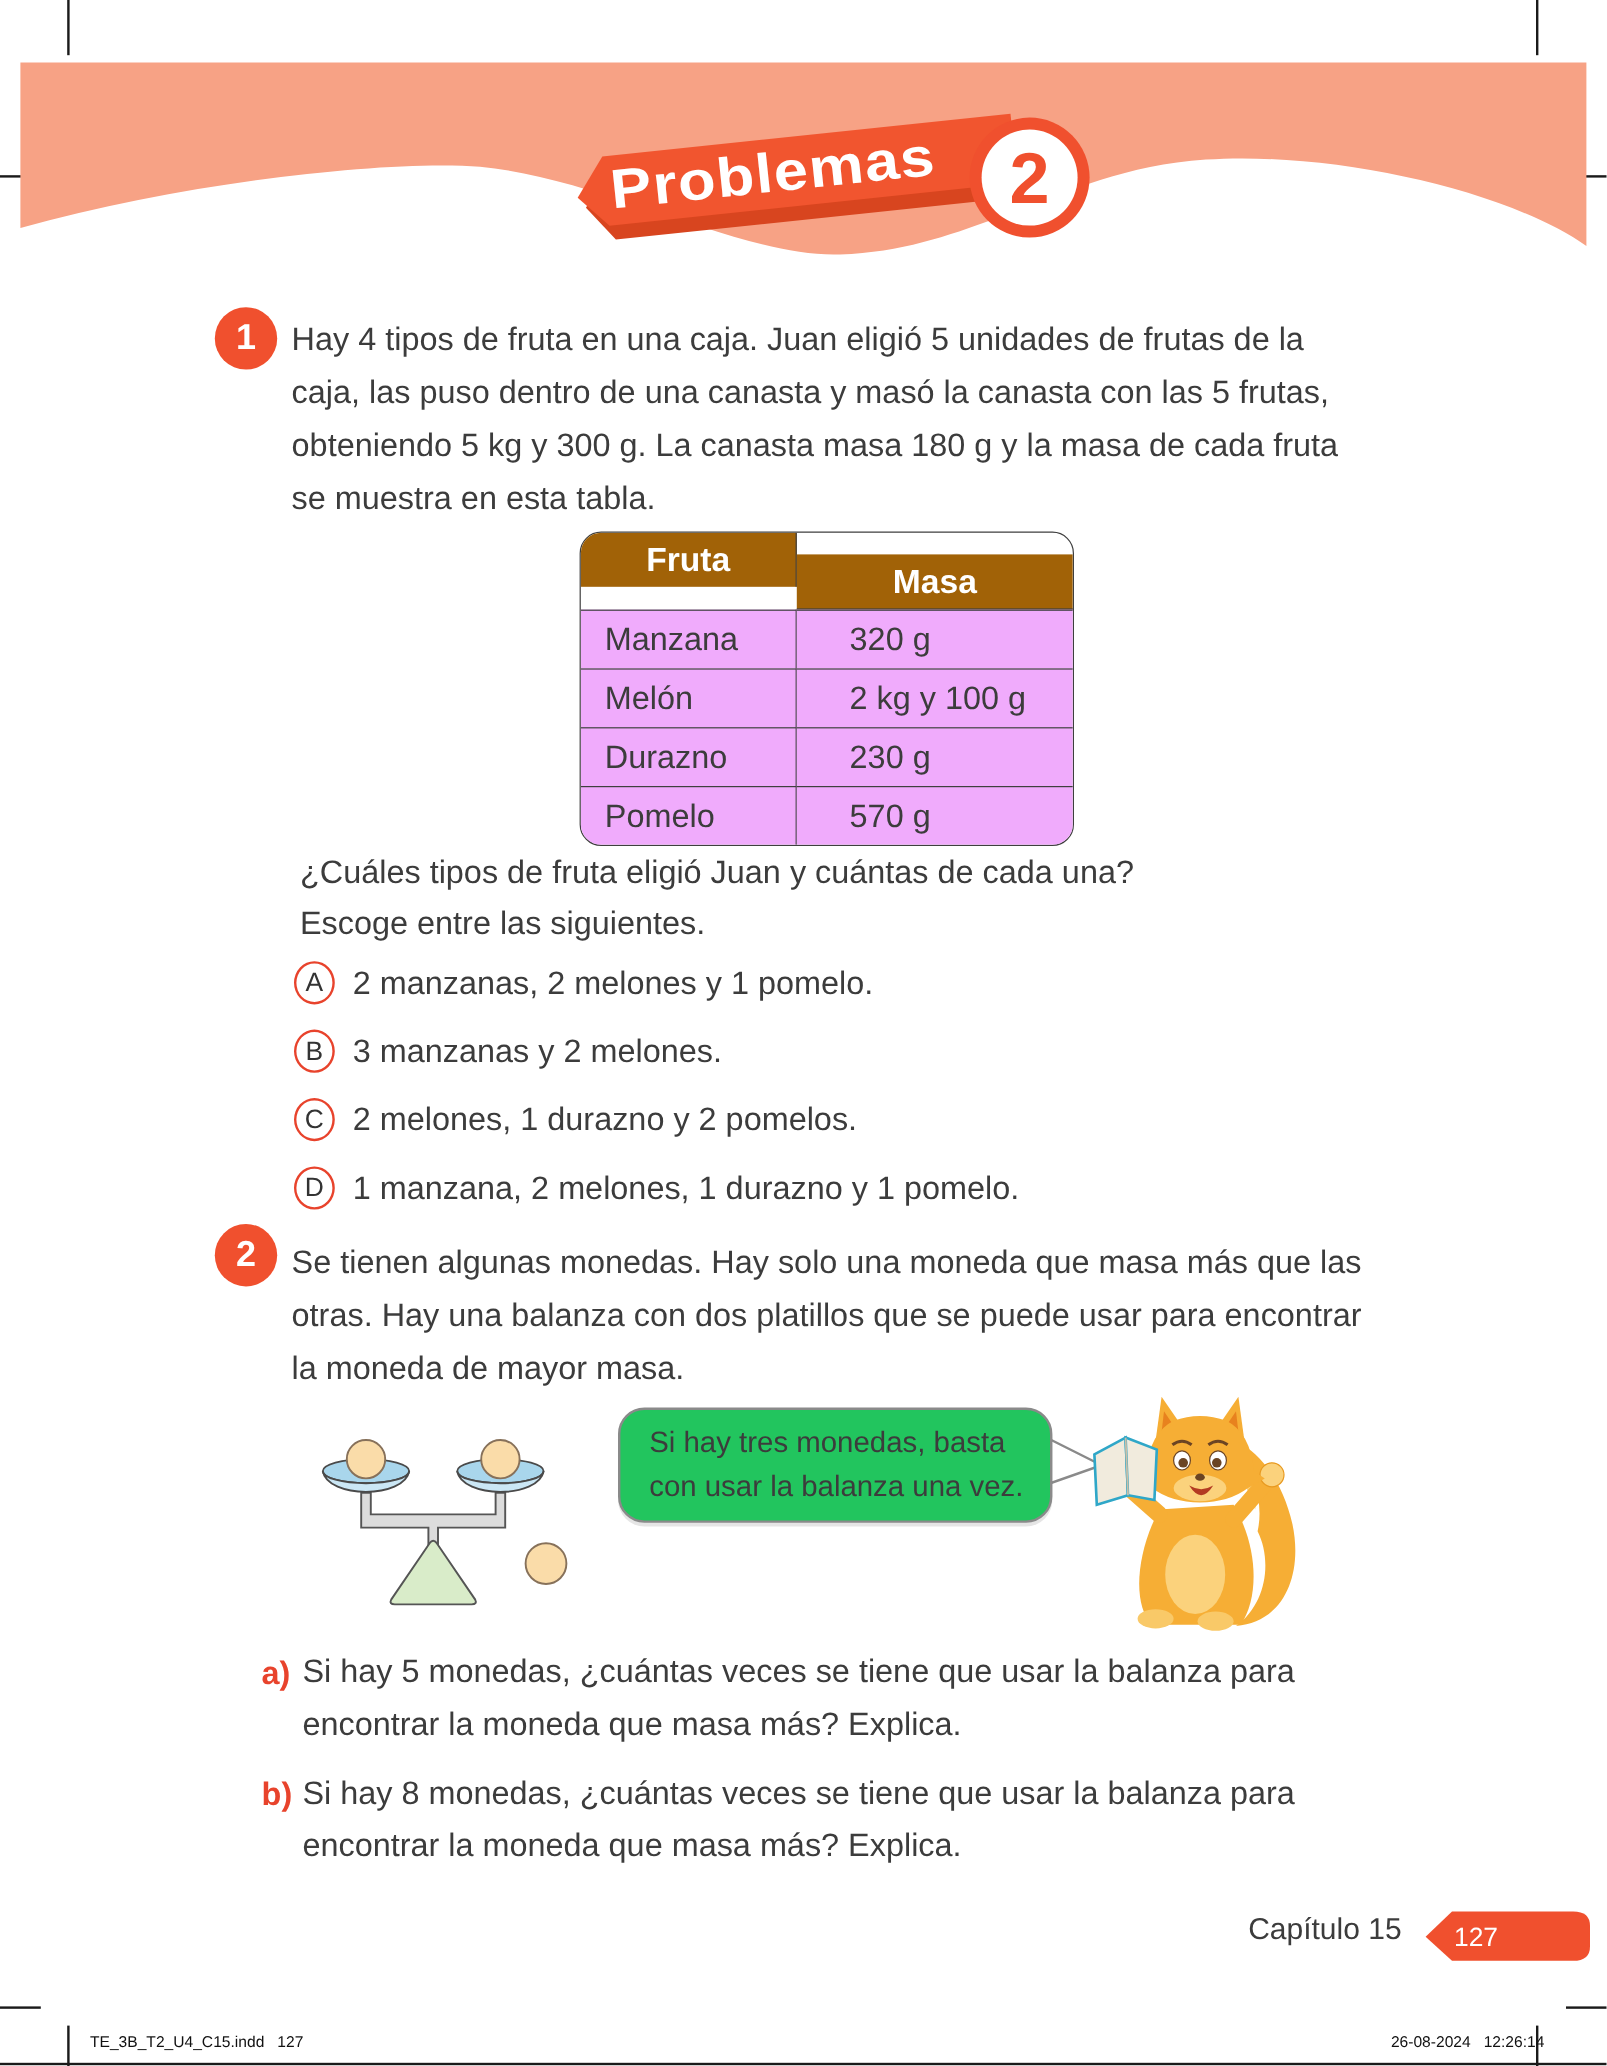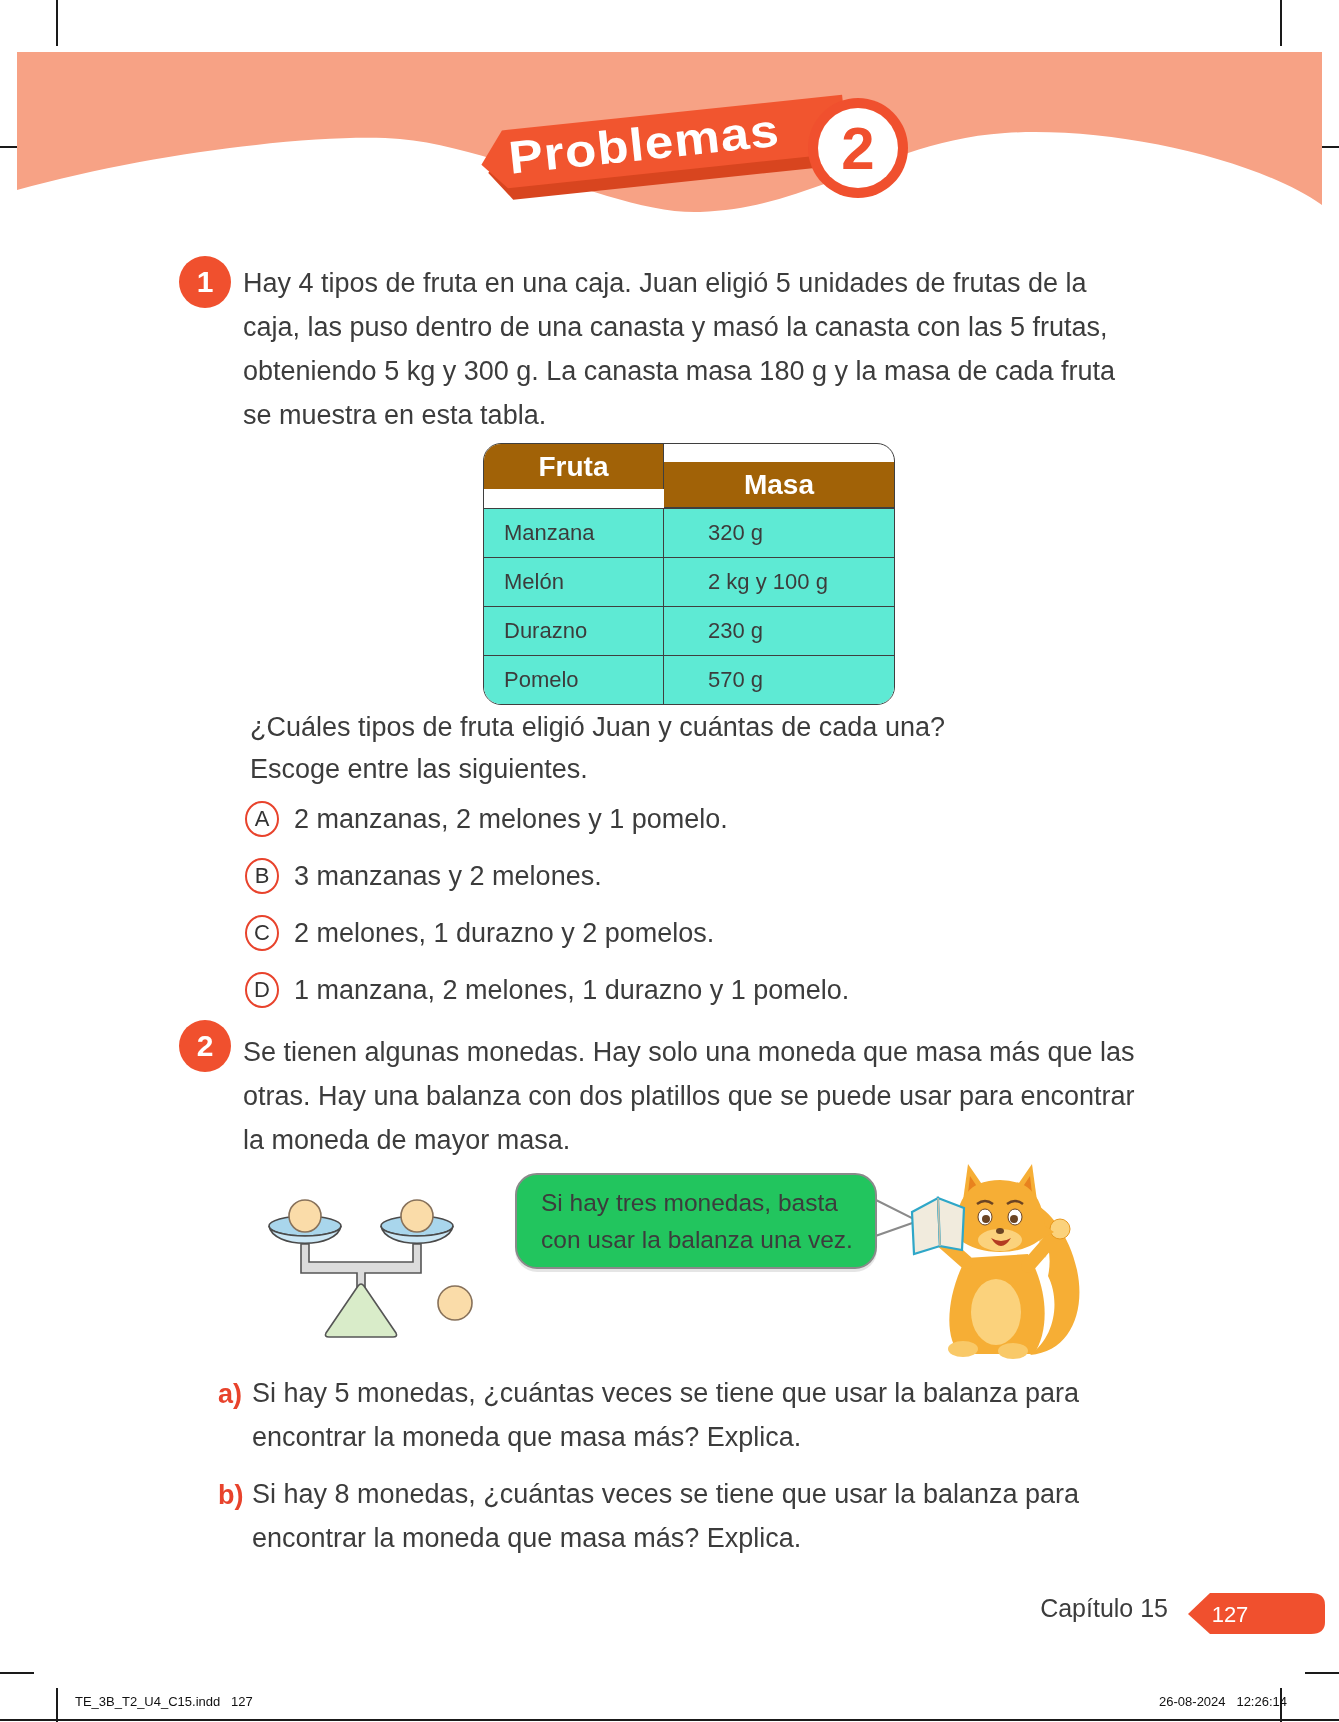--- a/index.html
+++ b/index.html
@@ -13,21 +13,21 @@
   .optrow{display:flex;align-items:center;height:42px;}
   .optcircle{width:30px;height:32px;border:2.5px solid #E8432C;border-radius:50%;
              display:flex;align-items:center;justify-content:center;
              font-size:22px;color:#333;margin-right:15px;flex:0 0 auto;background:#fff;}
   .opttext{font-size:27px;white-space:nowrap;}
   
   .ftable{border:1.8px solid #3f3f3f;border-radius:18px;overflow:hidden;background:#fff;
           display:grid;grid-template-columns:180px 230px;}
   .ftable .hc{background:#a16207;color:#fff;font-weight:bold;font-size:28px;height:45px;
               display:flex;align-items:center;justify-content:center;}
-  .ftable .c{height:48px;display:flex;align-items:center;font-size:22px;background:#5eead4;}
+  .ftable .c{height:48px;display:flex;align-items:center;font-size:27px;background:#f0abfc;}
   .ftable .c.name{padding-left:20px;}
   .ftable .c.mass{padding-left:44px;}
   .ftable .bR{border-right:1.6px solid #3f3f3f;}
   .ftable .bB{border-bottom:1.6px solid #3f3f3f;}
   .cropmark{background:#1a1a1a;}
   .bubble{background:#22c55e;border:2px solid #8a8a8a;border-radius:22px;
           box-shadow:0 3px 0 rgba(0,0,0,0.10);padding:9px 0 0 24px;}
   .bubble .bl{font-size:24.5px;line-height:37px;white-space:nowrap;color:#3c3c3c;}
   .sublabel{font-size:27px;font-weight:bold;color:#E8432C;}
   .printinfo{font-size:13px;color:#111;white-space:pre;font-family:"Liberation Sans",sans-serif;}

